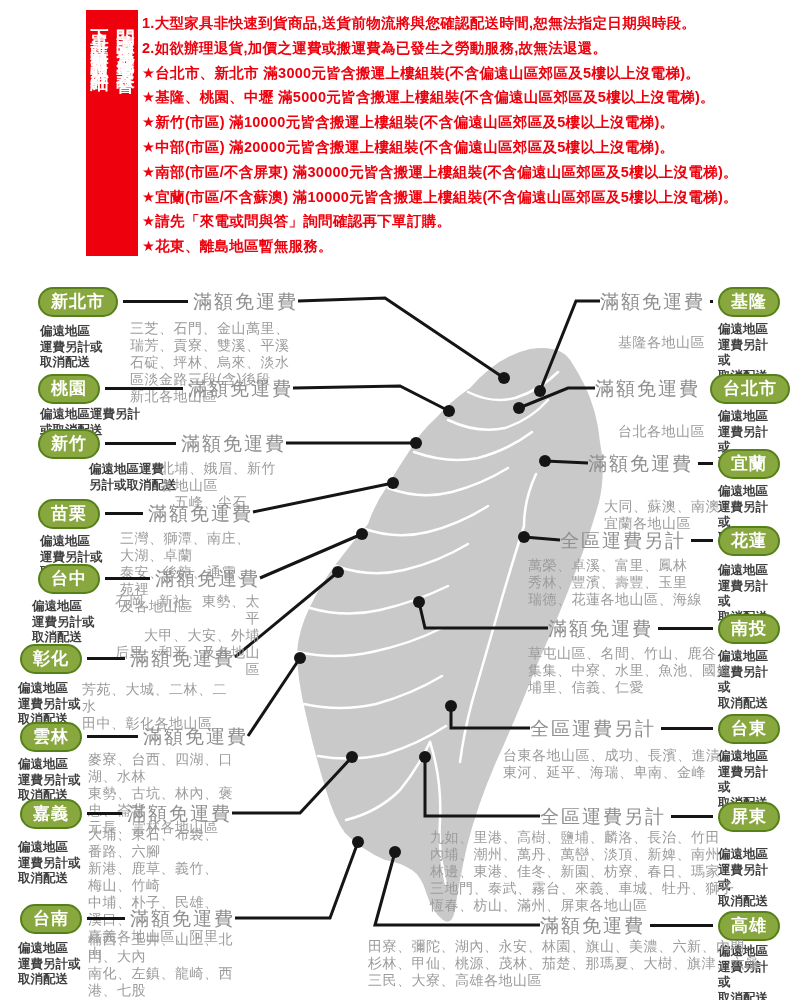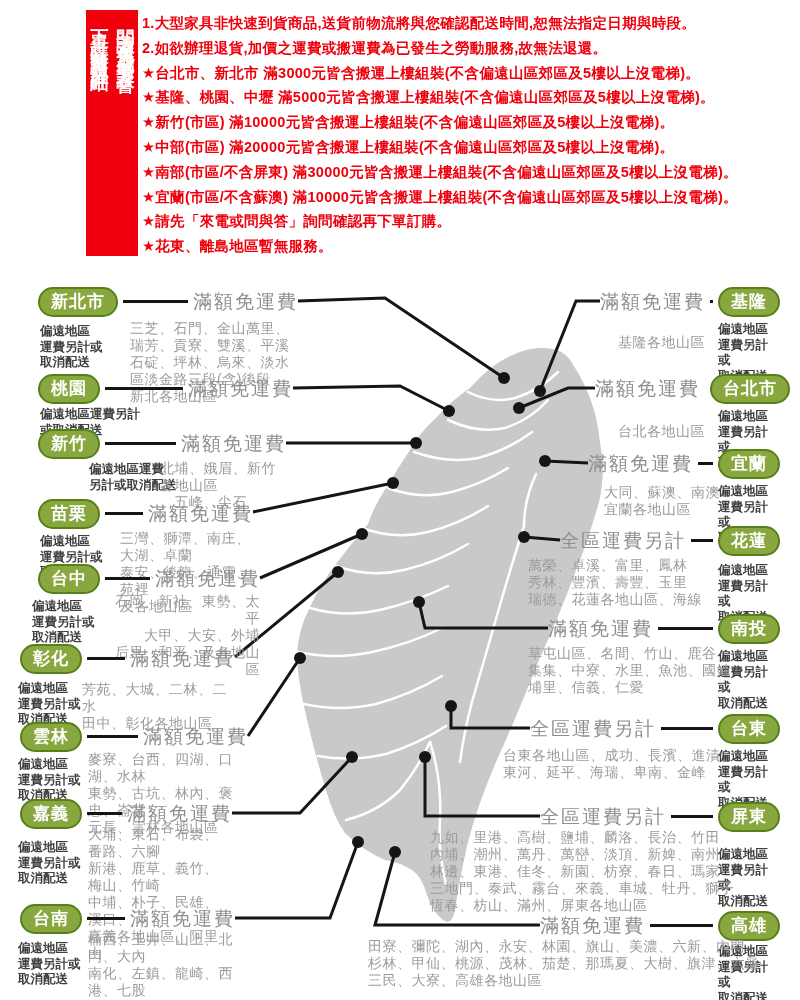--- a/index.html
+++ b/index.html
@@ -276,21 +276,21 @@
 
   <div class="region" style="left:588px;top:450px;width:192px;">
     <div class="hdr">
       <span class="fee">滿額免運費</span>
       <span class="dash"></span>
       <span class="pill">宜蘭</span>
     </div>
     <div class="note" style="left:130px;top:34px;">偏遠地區
 運費另計或
 取消配送</div>
-    <div class="areas" style="left:16px;top:34px;">大同、蘇澳、南澳
+    <div class="areas" style="left:16px;top:48px;">大同、蘇澳、南澳
 宜蘭各地山區</div>
   </div>
 
   <div class="region" style="left:560px;top:527px;width:220px;">
     <div class="hdr">
       <span class="fee">全區運費另計</span>
       <span class="dash"></span>
       <span class="pill">花蓮</span>
     </div>
     <div class="note" style="left:158px;top:36px;">偏遠地區

